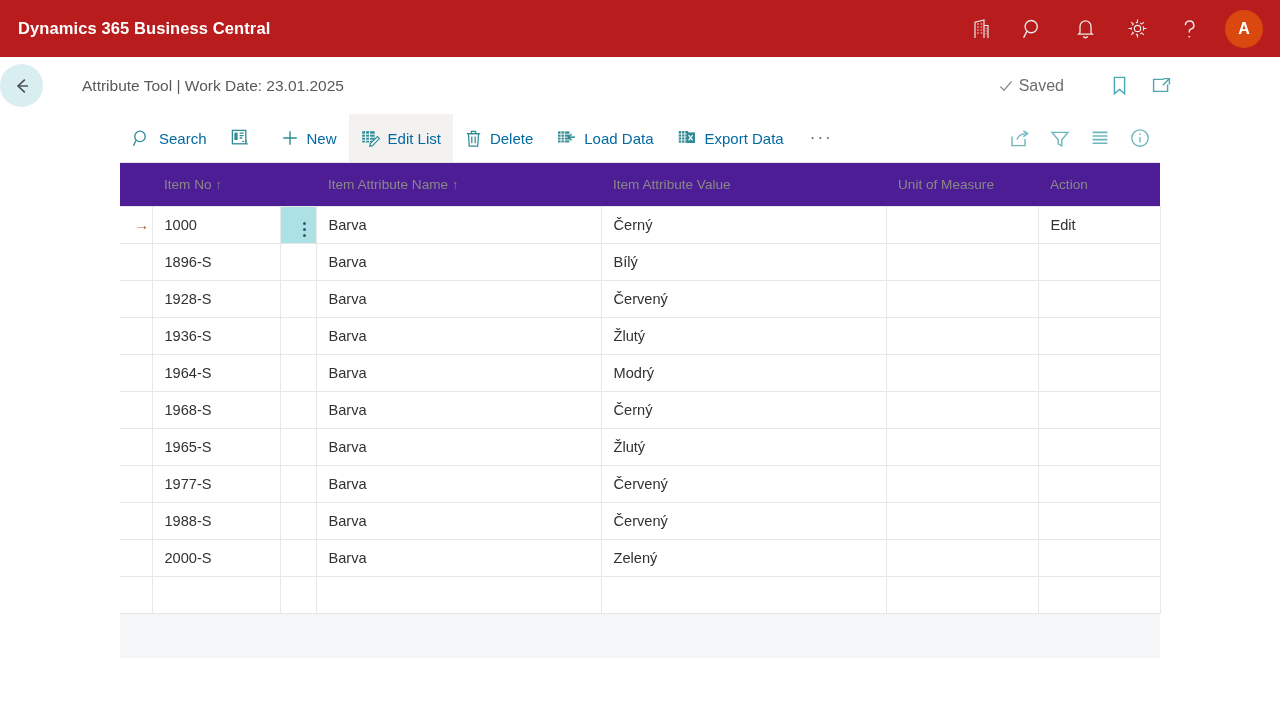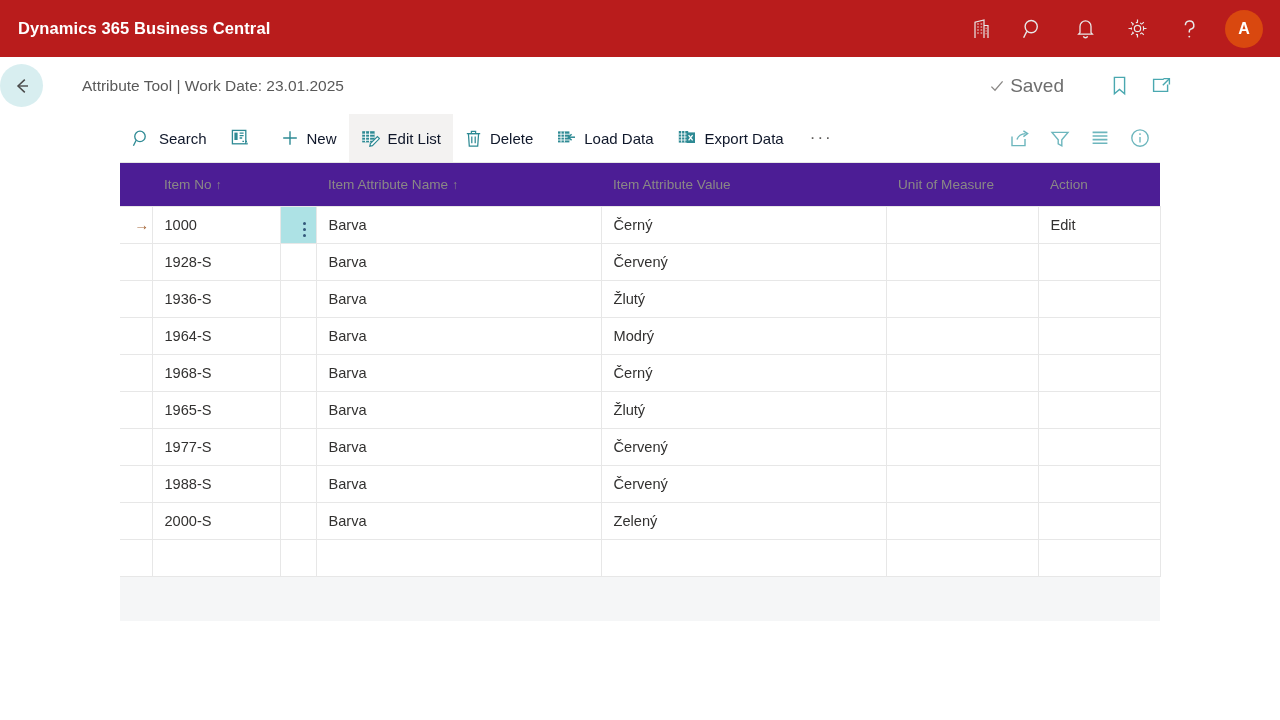--- a/index.html
+++ b/index.html
@@ -54,21 +54,21 @@
   }
   .pagetitle {
     margin-left: 39px;
     font-size: 15.5px;
     color: #595959;
     white-space: nowrap;
   }
   .pagehead-spacer { flex: 1 1 auto; }
   .saved {
     display: flex; align-items: center; gap: 5px;
-    color: #6e6e6e; font-size: 19px;
+    color: #6e6e6e; font-size: 16px;
     margin-right: 34px;
   }
   .head-icon {
     width: 42px; height: 40px;
     display: flex; align-items: center; justify-content: center;
     color: #4aa8b0;
   }
   .head-icons { display: flex; align-items: center; padding-right: 98px; }
 
   
@@ -79,21 +79,21 @@
   }
   .toolbar {
     height: 48px;
     display: flex;
     align-items: stretch;
   }
   .tb-item {
     display: flex; align-items: center; gap: 8px;
     padding: 0 12px;
     font-size: 15px;
-    color: #0f172a;
+    color: #0369a1;
     white-space: nowrap;
   }
   .tb-item.active { background: #f3f2f1; gap: 8px; }
   .tb-item .ic { color: #2e8a94; display: flex; align-items: center; }
   .tb-ellipsis {
     display: flex; align-items: center; justify-content: center;
     padding: 0 14px; color: #605e5c; font-size: 17px; letter-spacing: 2px;
   }
   .tb-spacer { flex: 1 1 auto; }
   .tb-right {
@@ -407,20 +407,29 @@
               <i></i>
               <i></i>
             </span></td>
           <td>Barva</td>
           <td>Černý</td>
           <td></td>
           <td>Edit</td>
         </tr>
         <tr>
           <td class="c-ind"></td>
+          <td>1896-S</td>
+          <td class="c-menu"></td>
+          <td>Barva</td>
+          <td>Bílý</td>
+          <td></td>
+          <td></td>
+        </tr>
+        <tr>
+          <td class="c-ind"></td>
           <td>1928-S</td>
           <td class="c-menu"></td>
           <td>Barva</td>
           <td>Červený</td>
           <td></td>
           <td></td>
         </tr>
         <tr>
           <td class="c-ind"></td>
           <td>1936-S</td>

